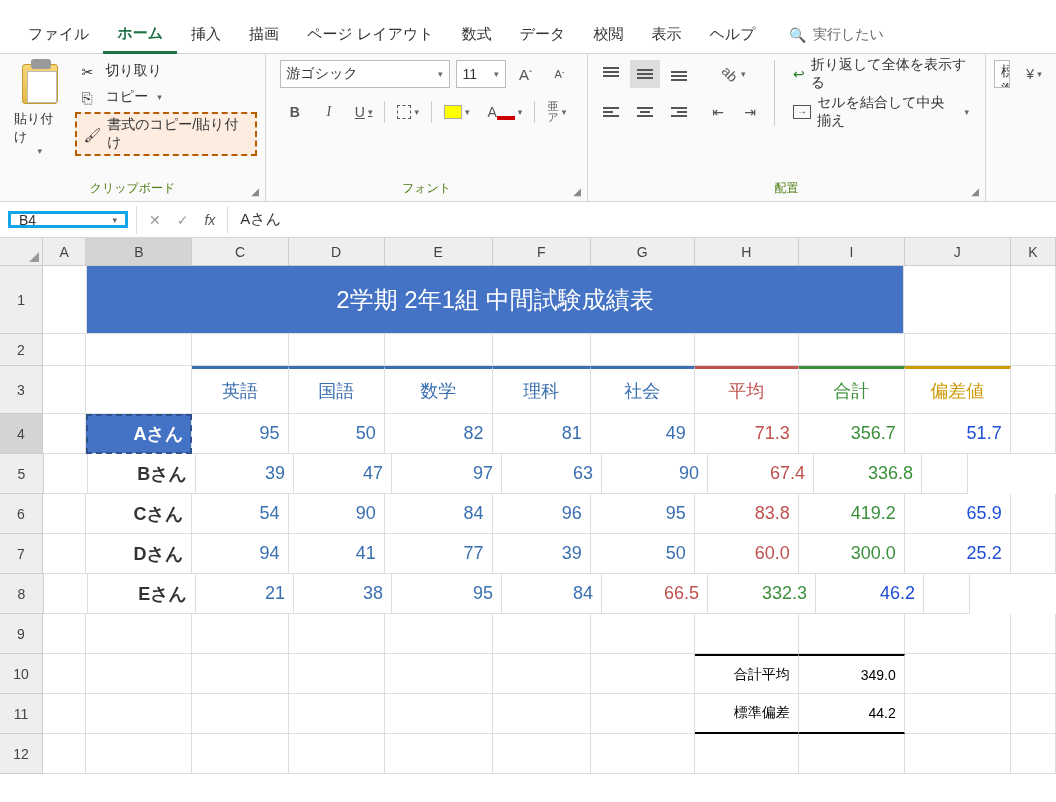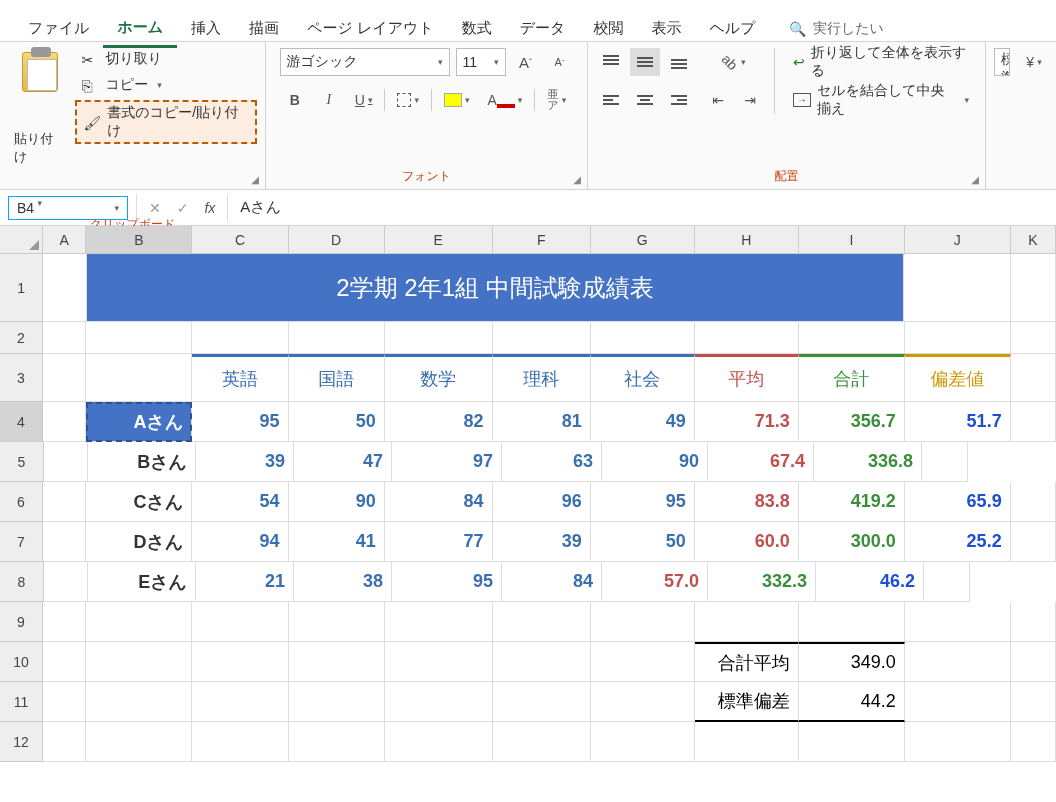--- a/index.html
+++ b/index.html
@@ -1,32 +1,32 @@
 <!DOCTYPE html>
 <html><head>
 <meta charset="utf-8">
 <style>
 * { box-sizing: border-box; margin: 0; padding: 0; font-family: "Meiryo", "Yu Gothic", sans-serif; }
 body { background: #fff; width: 1056px; height: 802px; overflow: hidden; font-size: 14px; color: #333; }
 
 
-.tabs { display: flex; gap: 0; padding: 16px 0 0 14px; height: 42px; align-items: center; border-bottom: 1px solid #d4d4d4; }
+.tabs { display: flex; gap: 0; padding: 16px 0 0 14px; height: 54px; align-items: center; border-bottom: 1px solid #d4d4d4; }
 .tab { padding: 8px 14px; cursor: pointer; font-size: 15px; }
 .tab.active { color: #217346; font-weight: bold; border-bottom: 3px solid #217346; }
 .tell-me { margin-left: 20px; display: flex; align-items: center; gap: 6px; color: #666; }
 
 
 .ribbon { display: flex; height: 148px; border-bottom: 1px solid #d4d4d4; background: #fafafa; }
 .group { border-right: 1px solid #d4d4d4; padding: 6px 8px 2px 8px; display: flex; flex-direction: column; position: relative; }
-.group-label { text-align: center; font-size: 12px; color: #c2410c; padding: 4px 0 2px 0; margin-top: auto; display: flex; justify-content: center; align-items: center; gap: 6px; }
+.group-label { text-align: center; font-size: 12px; color: #4d7c0f; padding: 4px 0 2px 0; margin-top: auto; display: flex; justify-content: center; align-items: center; gap: 6px; }
 .launcher { font-size: 10px; color: #888; position: absolute; right: 6px; bottom: 4px; }
 
 
 .clipboard-body { display: flex; gap: 4px; }
-.paste-big { display: flex; flex-direction: column; align-items: center; padding: 4px 6px; gap: 32px; }
+.paste-big { display: flex; flex-direction: column; align-items: center; padding: 4px 6px; }
 .paste-icon { width: 36px; height: 40px; background: linear-gradient(#f7d77a,#e5b84a); border: 1px solid #c49b2c; border-radius: 3px; position: relative; }
 .paste-icon::before { content:""; position:absolute; top:-6px; left:8px; width:20px; height:10px; background:#999; border-radius:3px; }
 .paste-icon::after { content:""; position:absolute; top:6px; left:4px; width:28px; height:30px; background:#fff; border:1px solid #bbb; }
 .clip-list { display: flex; flex-direction: column; gap: 4px; }
 .clip-item { display:flex; align-items:center; gap:6px; padding:2px 6px; font-size:14px; }
 .fmt-painter { border: 2px dashed #b85c00; padding: 2px 6px; background:#fdece0; }
 .sci { width:18px; height:14px; display:inline-block; }
 .sci-scissors::before{content:"✂";}
 .sci-copy::before{content:"⎘";}
 .sci-brush::before{content:"🖌";}
@@ -60,44 +60,44 @@
 .wide-btn { display:flex; align-items:center; gap:6px; padding:4px 8px; height:28px; }
 .merge-icon { width:20px; height:14px; border:1px solid #555; display:inline-block; position:relative; }
 .merge-icon::after { content:"→"; position:absolute; font-size:10px; top:-1px; left:3px; }
 
 
 .num-body { display:flex; flex-direction:row; gap:10px; }
 .num-box { width:50px; height:28px; border:1px solid #bbb; background:#fff; padding:2px 6px; overflow:hidden; }
 
 
 .fbar { display:flex; align-items:center; height:36px; border-bottom:1px solid #d4d4d4; background:#fff; }
-.namebox { width:120px; height:24px; border:1px solid #0ea5e9; margin:0 8px; padding:2px 8px; display:flex; align-items:center; justify-content:space-between; }
+.namebox { width:120px; height:17px; border:3px solid #0ea5e9; margin:0 8px; padding:2px 8px; display:flex; align-items:center; justify-content:space-between; }
 .fbar-mid { display:flex; align-items:center; gap:16px; padding:0 12px; color:#999; border-left:1px solid #ddd; border-right:1px solid #ddd; height:28px; }
 .fbar-input { flex:1; padding:4px 12px; font-size:15px; }
 
 
 .sheet { position:relative; }
 .colrow { display:flex; height:28px; }
 .corner { width:44px; background:#eee; border-right:1px solid #ccc; border-bottom:1px solid #ccc; position:relative; }
 .corner::after { content:""; position:absolute; right:3px; bottom:3px; width:0; height:0; border-left:10px solid transparent; border-bottom:10px solid #999; }
 .colh { background:#eee; border-right:1px solid #ccc; border-bottom:1px solid #ccc; display:flex; align-items:center; justify-content:center; color:#444; }
 .colh.sel { background:#d4d4d4; }
 .rowh { width:44px; background:#eee; border-right:1px solid #ccc; border-bottom:1px solid #ccc; display:flex; align-items:center; justify-content:center; color:#444; }
 .rowh.sel { background:#d4d4d4; }
 .row { display:flex; }
 .cell { border-right:1px solid #ddd; border-bottom:1px solid #ddd; padding:4px 8px; display:flex; align-items:center; height:100%; font-size:17px; }
 .title-row .cell.merged { background:#4472c4; color:#fff; font-size:24px; justify-content:center; font-weight:500; }
 .hdr { color:#3a6fb0; font-size:18px; justify-content:center; border-top:3px solid; }
 .hdr.eng{border-top-color:#3a6fb0;} .hdr.jpn{border-top-color:#3a6fb0;} .hdr.mth{border-top-color:#3a6fb0;} .hdr.sci{border-top-color:#3a6fb0;} .hdr.soc{border-top-color:#3a6fb0;}
 .hdr.avg{border-top-color:#c0504d;color:#c0504d;} .hdr.sum{border-top-color:#3a8f3a;color:#3a8f3a;} .hdr.dev{border-top-color:#cc9a06;color:#cc9a06;}
 .name { font-weight:bold; justify-content:flex-end; font-size:18px; }
 .name.selcell { background:#4472c4; color:#fff; outline:2px dashed #2f528f; outline-offset:-2px; }
-.num { justify-content:flex-end; color:#3a6fb0; font-size:18px;font-weight:bold; }
+.num { justify-content:flex-end; color:#3a6fb0; font-size:18px; }
 .num.avg{color:#c0504d;} .num.sum{color:#3a8f3a;} .num.dev{color:#1d4ed8;text-align:right;}
-.plain { justify-content:flex-end; font-size:18px; color:#000; }
+.plain { justify-content:flex-end; font-size:14px; color:#000; }
 .btop { border-top:2px solid #000; }
 .bbot { border-bottom:2px solid #000; }
 
 
 .cA{width:44px;} .cB{width:108px;} .cC{width:98px;} .cD{width:98px;} .cE{width:110px;}
 .cF{width:100px;} .cG{width:106px;} .cH{width:106px;} .cI{width:108px;} .cJ{width:108px;} .cK{width:46px;}
 
 .r1{height:68px;} .rstd{height:32px;} .rh{height:48px;} .rd{height:40px;}
 </style>
 </head>
@@ -407,21 +407,21 @@
         <div class="cell cK"></div>
       </div>
       <div class="row rd">
         <div class="rowh ">8</div>
         <div class="cell cA"></div>
         <div class="cell cB name ">Eさん</div>
         <div class="cell cC num">21</div>
         <div class="cell cD num">38</div>
         <div class="cell cE num">95</div>
         <div class="cell cF num">84</div>
-        <div class="cell cH num avg">57.0</div>
+        <div class="cell cH num avg">66.5</div>
         <div class="cell cI num sum">332.3</div>
         <div class="cell cJ num dev">46.2</div>
         <div class="cell cK"></div>
       </div>
     </div>
 
   <div class="row rd">
     <div class="rowh">9</div>
     <div class="cell cA"></div>
       <div class="cell cB"></div>

